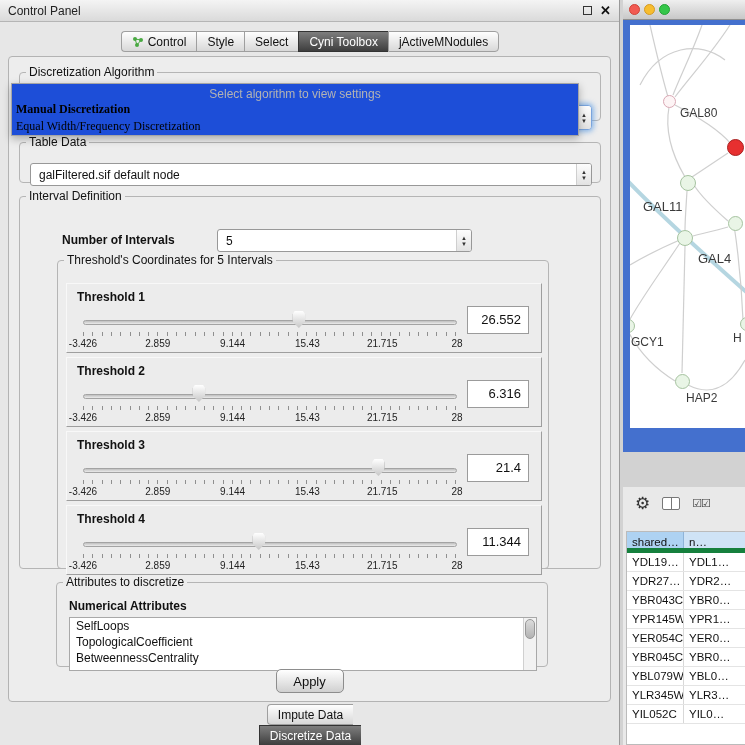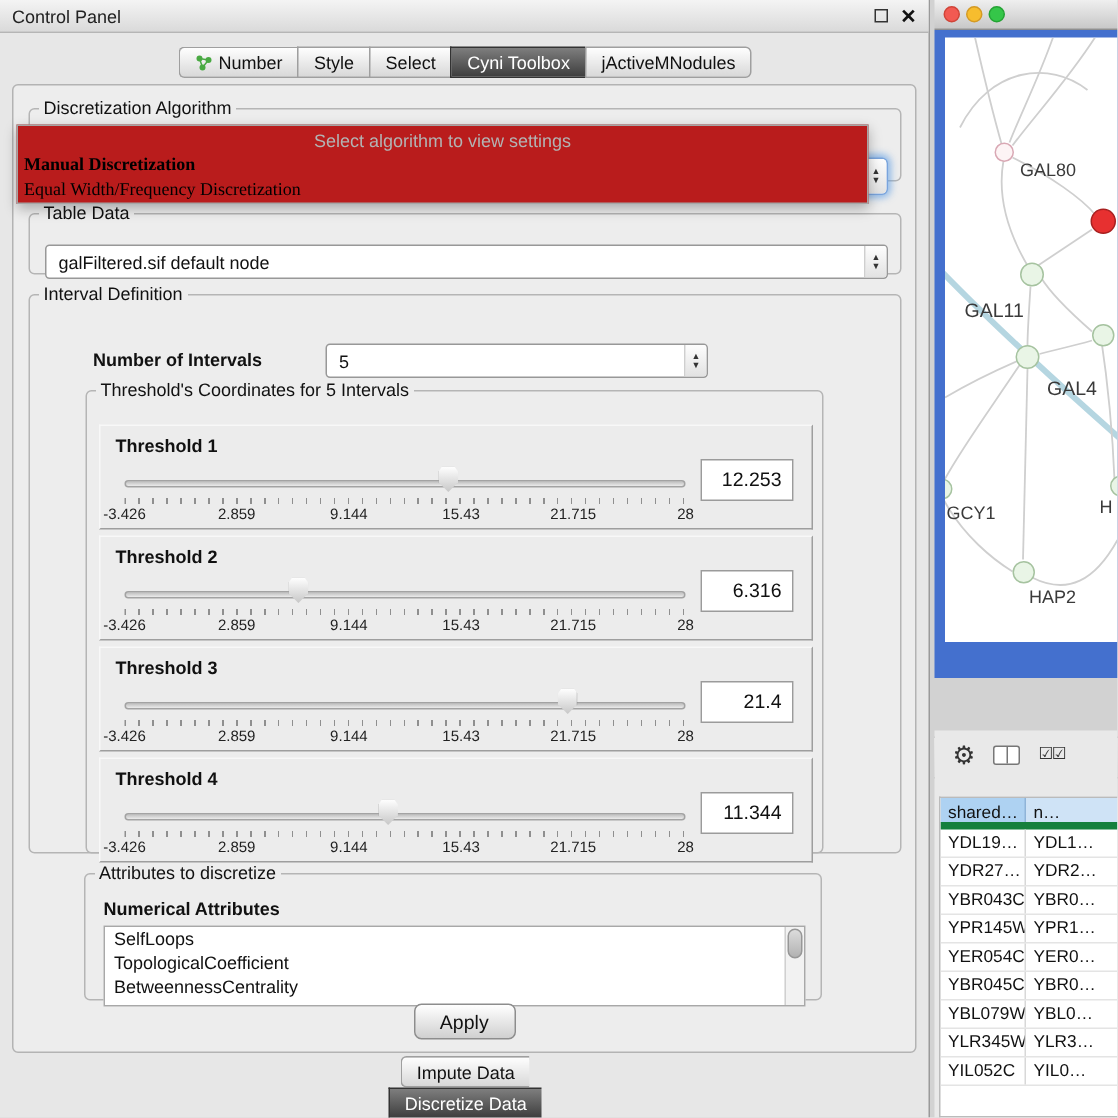--- a/index.html
+++ b/index.html
@@ -44,21 +44,21 @@
     display:flex; align-items:center; font-size:12px; overflow:hidden; }
   .combo-text { padding-left:8px; flex:1; white-space:nowrap; overflow:hidden; }
   .stepper { width:15px; align-self:stretch; display:flex; flex-direction:column;
     align-items:center; justify-content:center; font-size:6px; line-height:6px;
     color:#333; border-left:1px solid #cfcfcf; background:linear-gradient(#fdfdfd,#e2e2e2); }
   .combo.focus { position:absolute; left:10px; top:26px; width:562px; height:25px;
     border:1px solid #7aa4dc; border-radius:4px;
     box-shadow:0 0 5px 2px rgba(92,156,229,.65); }
 
   .dropdown-overlay { position:absolute; left:2px; top:26px; width:568px; height:53px;
-    background:#b91c1c; border:1px solid #a5a5a5; box-shadow:0 3px 8px rgba(0,0,0,.28); z-index:20; }
+    background:#1d4ed8; border:1px solid #a5a5a5; box-shadow:0 3px 8px rgba(0,0,0,.28); z-index:20; }
   .dd-header { text-align:center; color:#b3b3b3; font-size:12px; padding-top:3px; }
   .dd-item { font-size:12px; padding:1px 4px; color:#000;font-family:Liberation Serif, serif; }
   .dd-item.bold { font-weight:bold; }
 
   .tabledata { left:10px; top:78px; width:582px; height:48px; }
   .tabledata .combo { position:absolute; left:10px; top:14px; width:562px; height:23px; }
 
   .interval { left:10px; top:132px; width:582px; height:380px; }
   .num-label { position:absolute; left:42px; top:30px; font-size:12px; font-weight:bold; }
   .combo.small { position:absolute; left:197px; top:26px; width:255px; height:23px; }
@@ -146,21 +146,21 @@
     </header>
 
     <nav class="tabbar top">
       <div class="tab">
         <svg width="12" height="12" viewBox="0 0 12 12">
           <path d="M3,3 L9,4 L5,9 Z" stroke="#49a942" fill="none" stroke-width="1"></path>
           <circle cx="3" cy="3" r="2" fill="#49a942"></circle>
             <circle cx="9" cy="4" r="2" fill="#49a942"></circle>
             <circle cx="5" cy="9" r="2" fill="#49a942"></circle>
         </svg>
-        <span>Number</span>
+        <span>Control</span>
       </div>
       <div class="tab">
           <span>Style</span>
         </div>
       <div class="tab">
           <span>Select</span>
         </div>
       <div class="tab selected">
           <span>Cyni Toolbox</span>
         </div>
@@ -221,21 +221,21 @@
               <div class="ticks"></div>
               <div class="tick-labels">
                 <span style="left:0%">-3.426</span>
                 <span style="left:20%">2.859</span>
                 <span style="left:40%">9.144</span>
                 <span style="left:60%">15.43</span>
                 <span style="left:80%">21.715</span>
                 <span style="left:100%">28</span>
               </div>
             </div>
-            <div class="value-box">12.253</div>
+            <div class="value-box">26.552</div>
           </div>
 
           <div class="thr-panel" style="top:90px">
             <div class="thr-label">Threshold 2</div>
             <div class="slider">
               <div class="track"></div>
               <div class="thumb" style="left: 31%;"></div>
               <div class="ticks"></div>
               <div class="tick-labels">
                 <span style="left:0%">-3.426</span>

